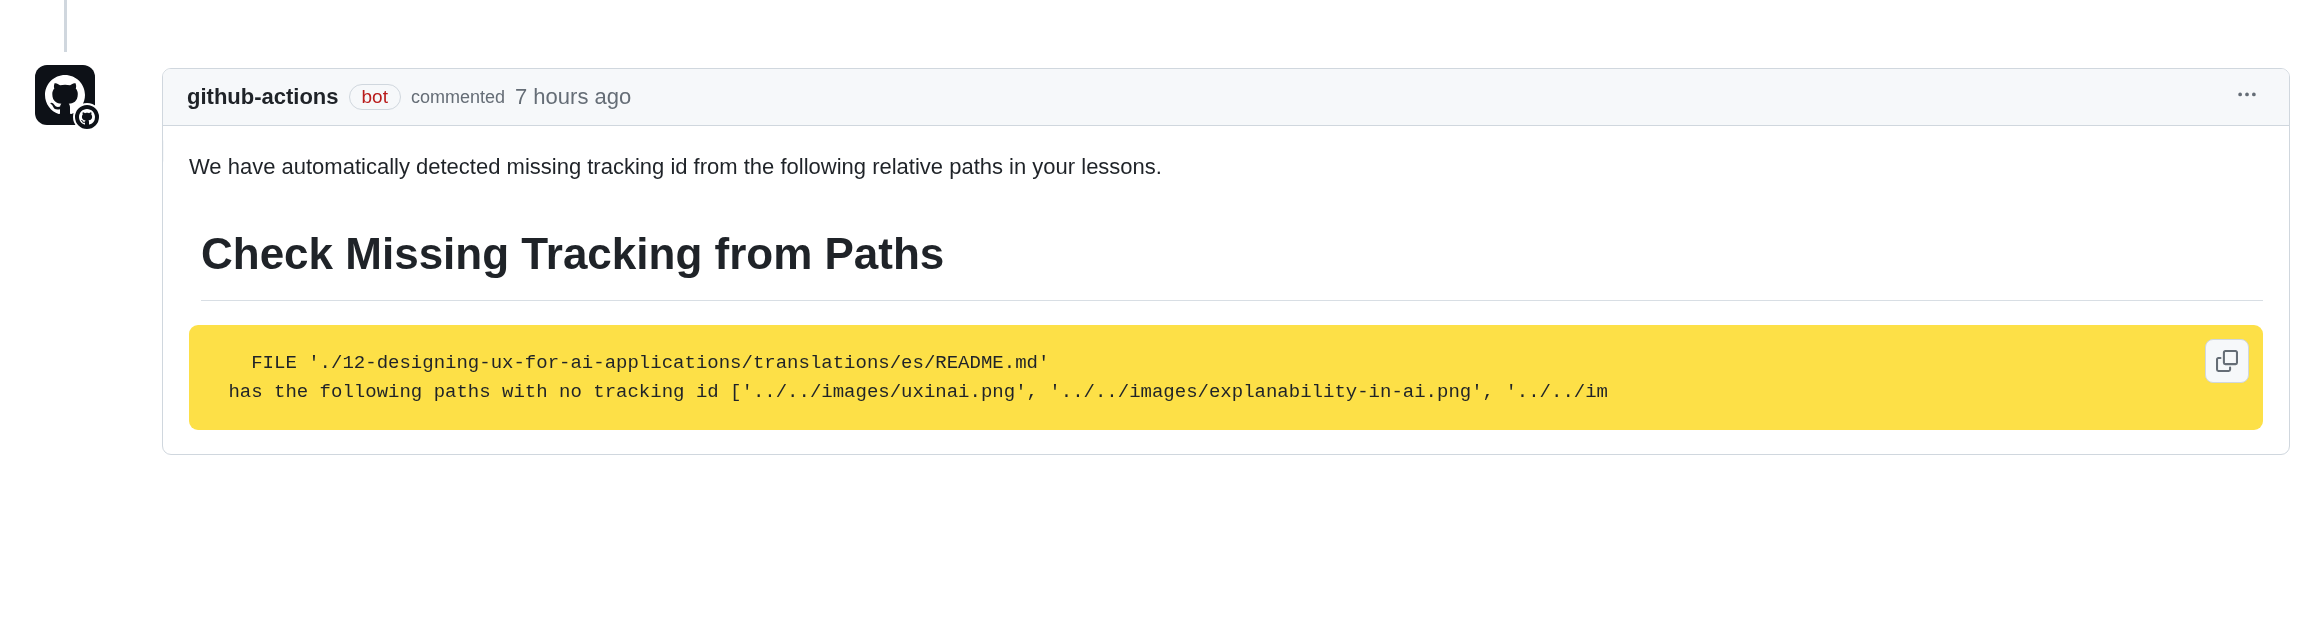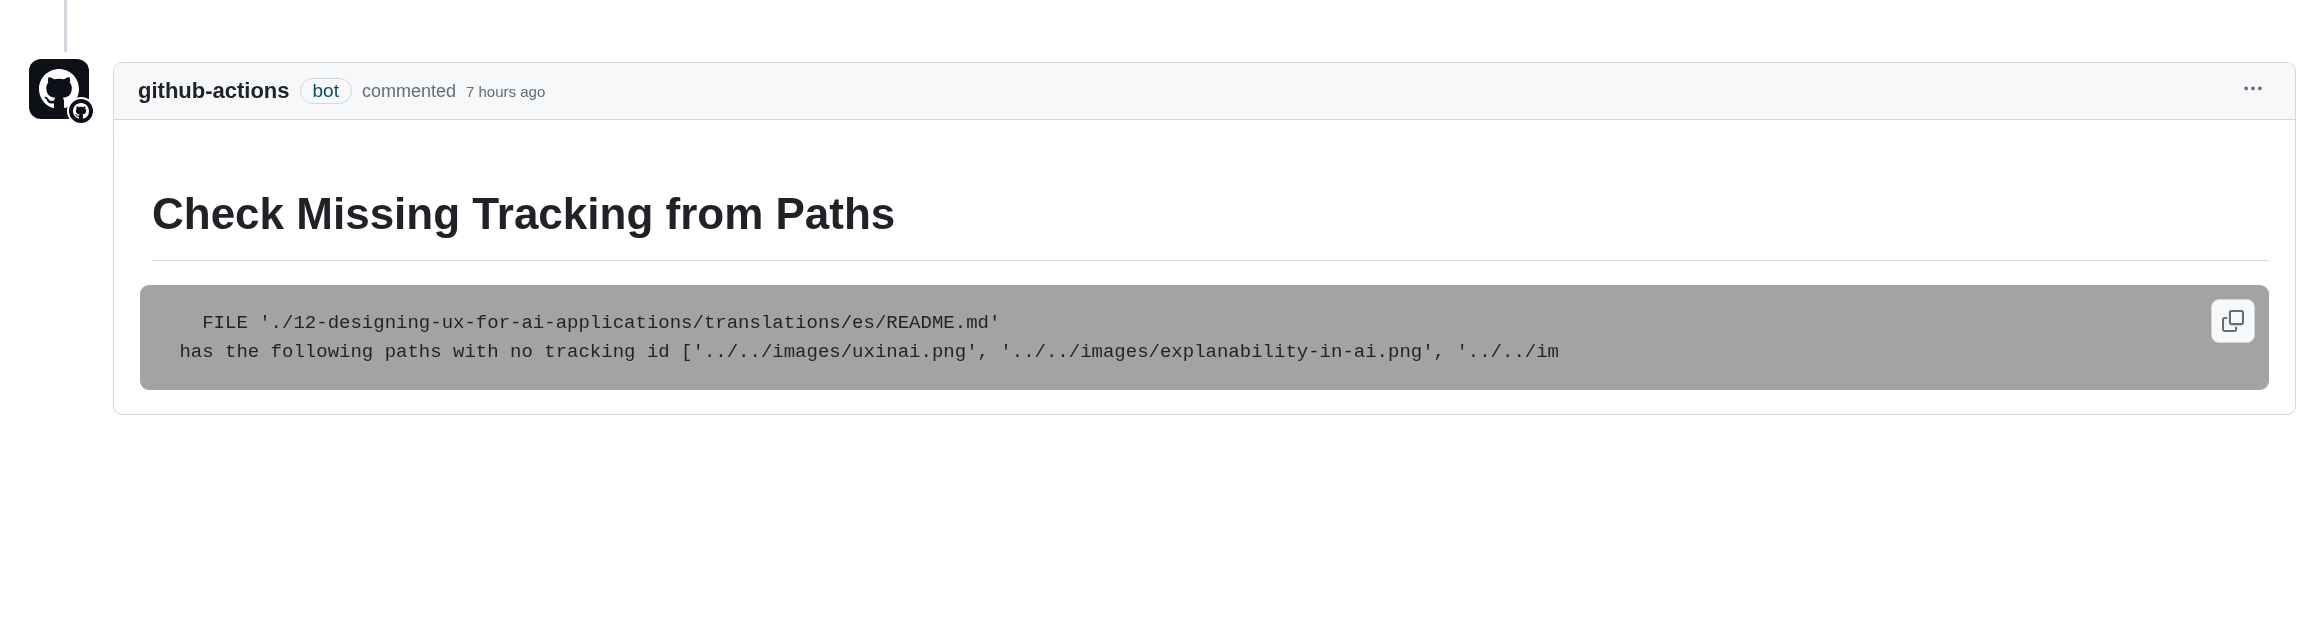--- a/index.html
+++ b/index.html
@@ -4,22 +4,23 @@
   <style>
     * { box-sizing: border-box; margin: 0; padding: 0; }
     body {
       font-family: -apple-system, BlinkMacSystemFont, "Segoe UI", Helvetica, Arial, sans-serif;
       background: #ffffff;
       color: #1f2328;
       font-size: 21px;
     }
     .timeline-wrapper {
       display: flex;
-      padding: 11px;
-      position: relative;
+      padding: 17px;
+      position: relative;
+      gap: 43px;
     }
     .timeline-line {
       position: absolute;
       left: 64px;
       top: 0;
       width: 3px;
       height: 52px;
       background: #d0d7de;
     }
     .avatar-col {
@@ -92,26 +93,26 @@
     .author {
       font-weight: 600;
       color: #1f2328;
       font-size: 22px;
     }
     .bot-badge {
       border: 1.5px solid #d0d7de;
       border-radius: 30px;
       padding: 1px 12px;
       font-size: 19px;
-      color: #0c4a6e;
+      color: #b91c1c;
     }
     .commented-text { font-size: 18px; color: #656d76; }
     .timestamp { 
       color: #656d76; 
-      font-size: 15px; 
+      font-size: 22px; 
       text-decoration: none;
     }
     .header-spacer { flex: 1; }
     .kebab {
       color: #656d76;
       font-size: 22px;
       letter-spacing: 3px;
       padding: 4px 8px;
       cursor: pointer;
       line-height: 1;
@@ -131,21 +132,21 @@
       padding-bottom: 12px;
       border-bottom: 1.5px solid #d8dee4;
       color: #1f2328;
       margin-left: 12px;
     }
     .code-block-wrapper {
       position: relative;
       margin-top: 24px;
     }
     .code-block {
-      background: #a3a3a3;
+      background: #fde047;
       border-radius: 9px;
       padding: 24px 28px;
       font-family: ui-monospace, SFMono-Regular, "SF Mono", Consolas, "Liberation Mono", monospace;
       font-size: 19px;
       line-height: 1.5;
       white-space: pre;
       overflow-x: hidden;
       color: #1f2328;
     }
     .copy-btn {
@@ -194,20 +195,21 @@
       <a href="#" class="timestamp">7 hours ago</a>
       <div class="header-spacer"></div>
       <div class="kebab" title="More options">
         <svg width="20" height="20" viewBox="0 0 16 16" fill="currentColor">
           <path d="M8 9a1.5 1.5 0 100-3 1.5 1.5 0 000 3zM2.5 9a1.5 1.5 0 100-3 1.5 1.5 0 000 3zM13.5 9a1.5 1.5 0 100-3 1.5 1.5 0 000 3z"></path>
         </svg>
       </div>
     </div>
 
     <div class="comment-body">
+      <p class="intro-text">We have automatically detected missing tracking id from the following relative paths in your lessons.</p>
 
       <h2 class="heading">Check Missing Tracking from Paths</h2>
 
       <div class="code-block-wrapper">
         <div class="code-block">   FILE './12-designing-ux-for-ai-applications/translations/es/README.md'
  has the following paths with no tracking id ['../../images/uxinai.png', '../../images/explanability-in-ai.png', '../../im</div>
         <div class="copy-btn" title="Copy">
           <svg viewBox="0 0 16 16" fill="currentColor">
             <path d="M0 6.75C0 5.784.784 5 1.75 5h1.5a.75.75 0 010 1.5h-1.5a.25.25 0 00-.25.25v7.5c0 .138.112.25.25.25h7.5a.25.25 0 00.25-.25v-1.5a.75.75 0 011.5 0v1.5A1.75 1.75 0 019.25 16h-7.5A1.75 1.75 0 010 14.25v-7.5z"></path>
             <path d="M5 1.75C5 .784 5.784 0 6.75 0h7.5C15.216 0 16 .784 16 1.75v7.5A1.75 1.75 0 0114.25 11h-7.5A1.75 1.75 0 015 9.25v-7.5zm1.75-.25a.25.25 0 00-.25.25v7.5c0 .138.112.25.25.25h7.5a.25.25 0 00.25-.25v-7.5a.25.25 0 00-.25-.25h-7.5z"></path>

